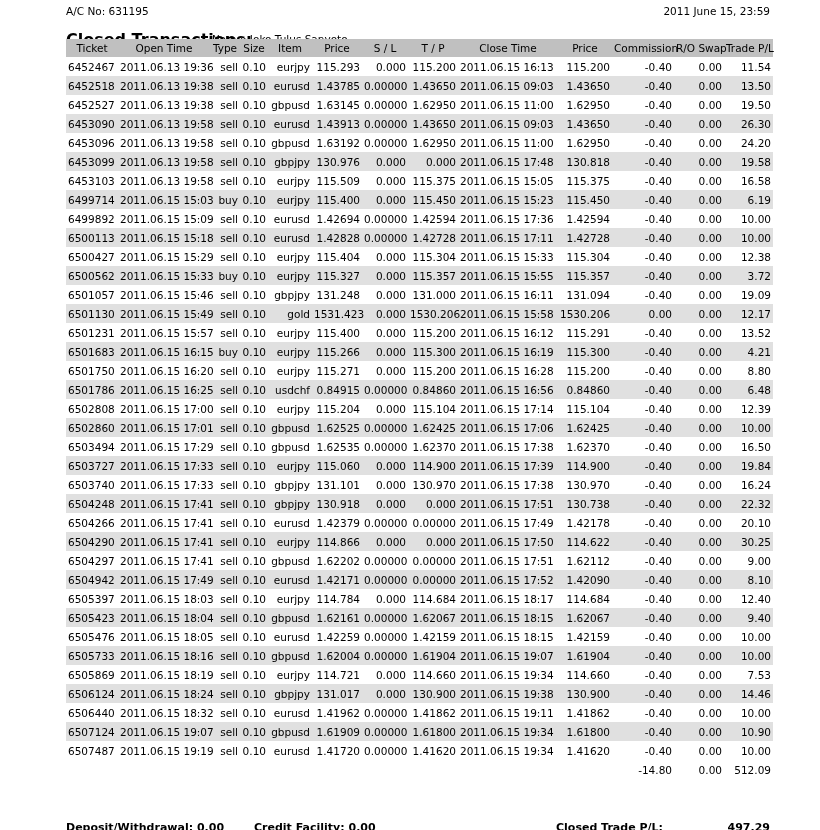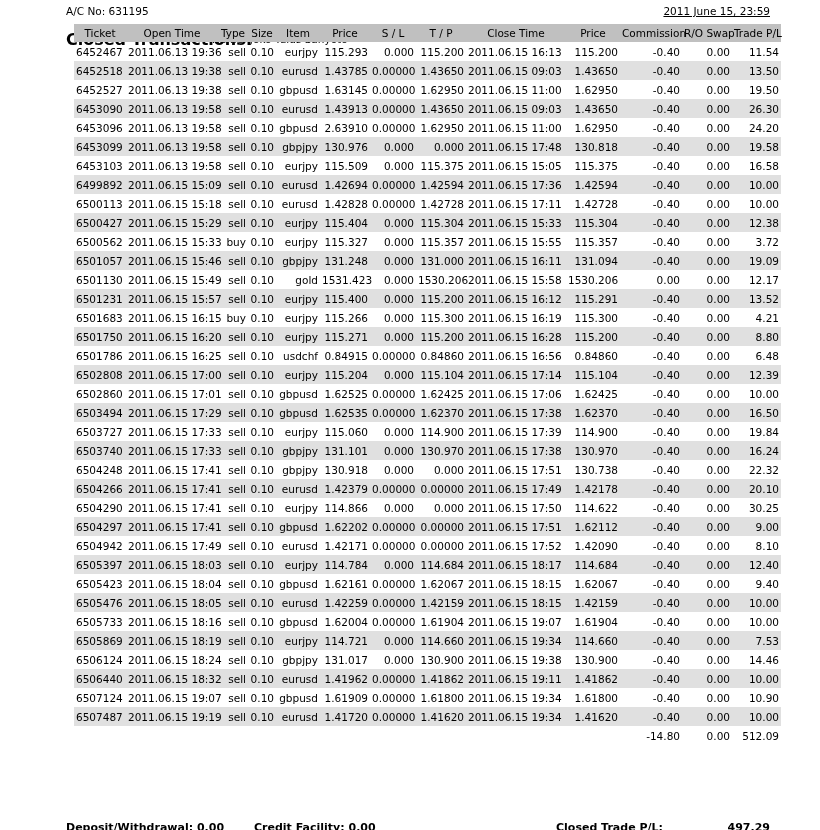--- a/index.html
+++ b/index.html
@@ -3,26 +3,26 @@
 <meta charset="utf-8">
 <style>
   html, body { margin: 0; padding: 0; background: #ffffff; }
   body {
     width: 820px; height: 830px; position: relative; overflow: hidden;
     font-family: "DejaVu Sans", sans-serif; font-size: 10.5px; color: #000;
   }
   .hdr { position: absolute; top: 5px; left: 66px; width: 704px; height: 16px; }
   .hdr .acno { position: absolute; left: 0; top: 0; }
   .hdr .name { position: absolute; left: 146px; top: 0; margin-top: 28px; }
-  .hdr .date { position: absolute; right: 0; top: 0; text-decoration: underline; }
+  .hdr .date { position: absolute; right: 0; top: 0; }
   .b { font-weight: normal; }
   .section-title { position: absolute; top: 30px; left: 66px; font-weight: bold; font-size: 16px; }
   table {
-    position: absolute; top: 24px; left: 66px; width: 707px;
-    border-collapse: collapse; table-layout: fixed; margin-left: 8px;
+    position: absolute; top: 39px; left: 66px; width: 707px;
+    border-collapse: collapse; table-layout: fixed;
   }
   th {
     background: #c0c0c0; font-weight: normal; height: 18px; padding: 0 2px;
     text-align: center; white-space: nowrap; font-size: 10.5px;
   }
   td { height: 19px; padding: 0 2px; white-space: nowrap; text-align: right; font-size: 10.5px; }
   tbody tr:nth-child(even) td { background: #e0e0e0; }
   td.l { text-align: left; }
   tr.totals td { background: #ffffff !important; }
   .footer { position: absolute; top: 805px; left: 66px; width: 707px; height: 16px; font-weight: bold; font-size: 11px; margin-top: 16px; }
@@ -136,21 +136,21 @@
         <td>-0.40</td>
         <td>0.00</td>
         <td>26.30</td>
       </tr>
       <tr>
         <td class="l">6453096</td>
         <td class="l">2011.06.13 19:58</td>
         <td>sell</td>
         <td>0.10</td>
         <td>gbpusd</td>
-        <td>2.63910</td>
+        <td>1.63192</td>
         <td>0.00000</td>
         <td>1.62950</td>
         <td class="l">2011.06.15 11:00</td>
         <td>1.62950</td>
         <td>-0.40</td>
         <td>0.00</td>
         <td>24.20</td>
       </tr>
       <tr>
         <td class="l">6453099</td>
@@ -174,20 +174,35 @@
         <td>0.10</td>
         <td>eurjpy</td>
         <td>115.509</td>
         <td>0.000</td>
         <td>115.375</td>
         <td class="l">2011.06.15 15:05</td>
         <td>115.375</td>
         <td>-0.40</td>
         <td>0.00</td>
         <td>16.58</td>
+      </tr>
+      <tr>
+        <td class="l">6499714</td>
+        <td class="l">2011.06.15 15:03</td>
+        <td>buy</td>
+        <td>0.10</td>
+        <td>eurjpy</td>
+        <td>115.400</td>
+        <td>0.000</td>
+        <td>115.450</td>
+        <td class="l">2011.06.15 15:23</td>
+        <td>115.450</td>
+        <td>-0.40</td>
+        <td>0.00</td>
+        <td>6.19</td>
       </tr>
       <tr>
         <td class="l">6499892</td>
         <td class="l">2011.06.15 15:09</td>
         <td>sell</td>
         <td>0.10</td>
         <td>eurusd</td>
         <td>1.42694</td>
         <td>0.00000</td>
         <td>1.42594</td>

